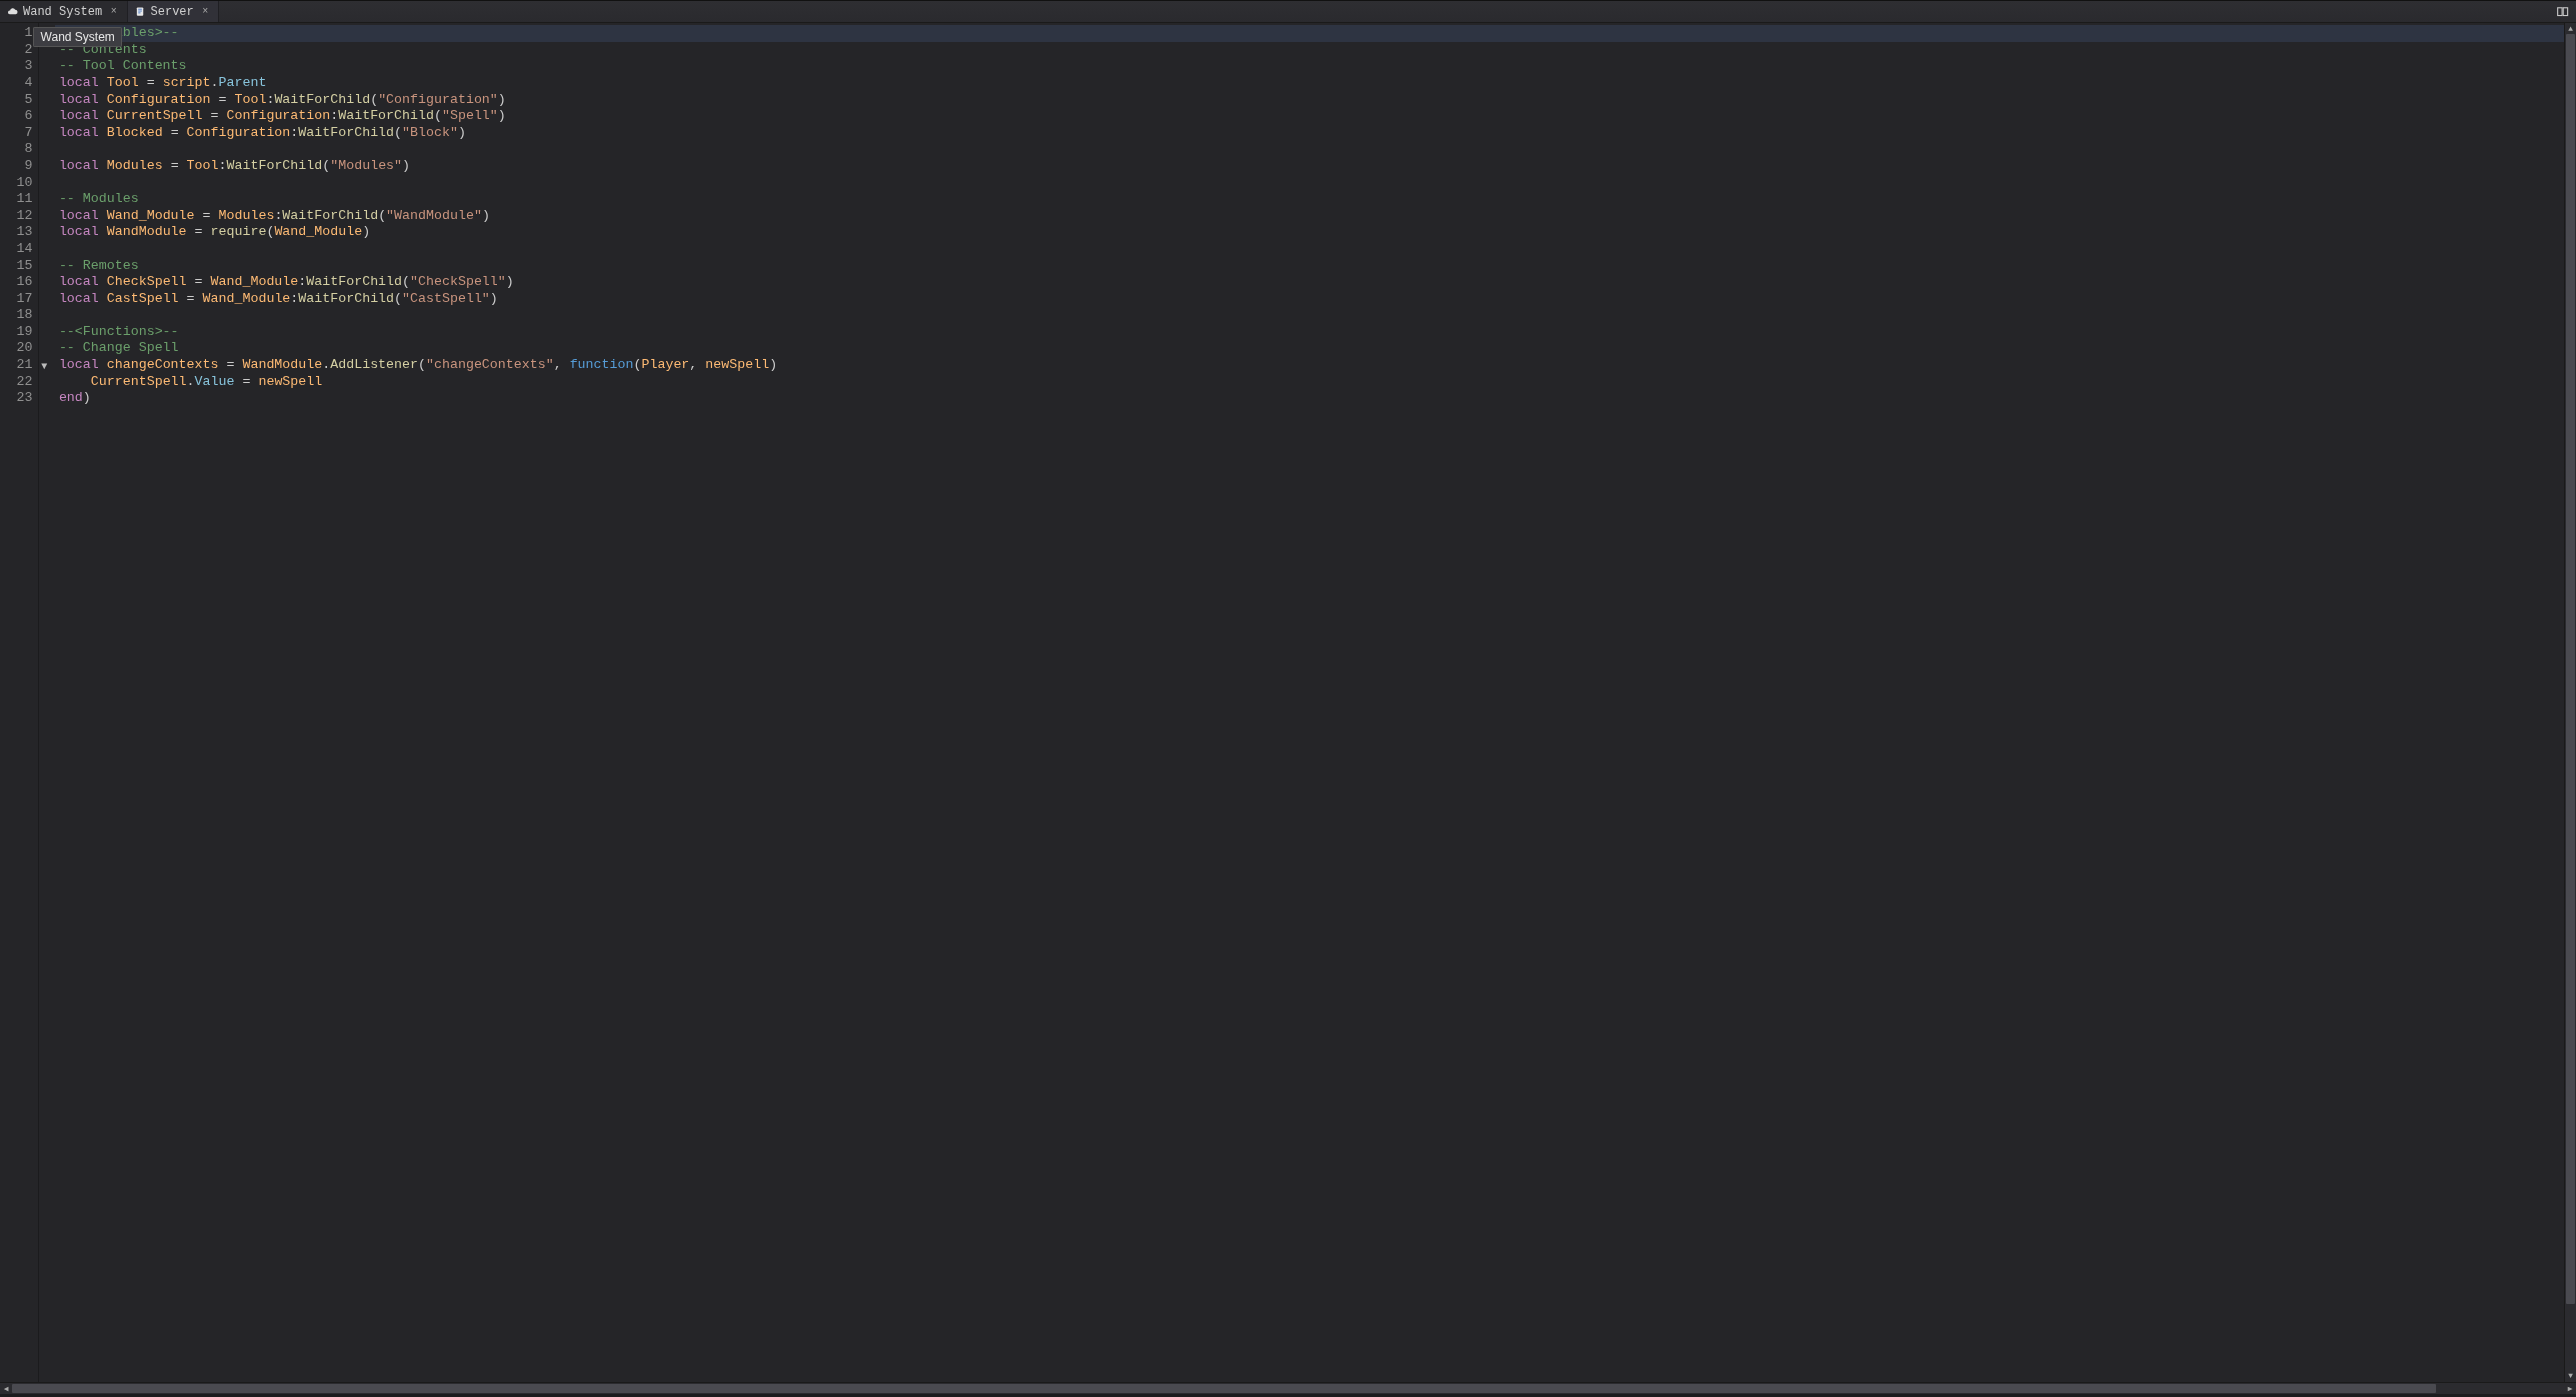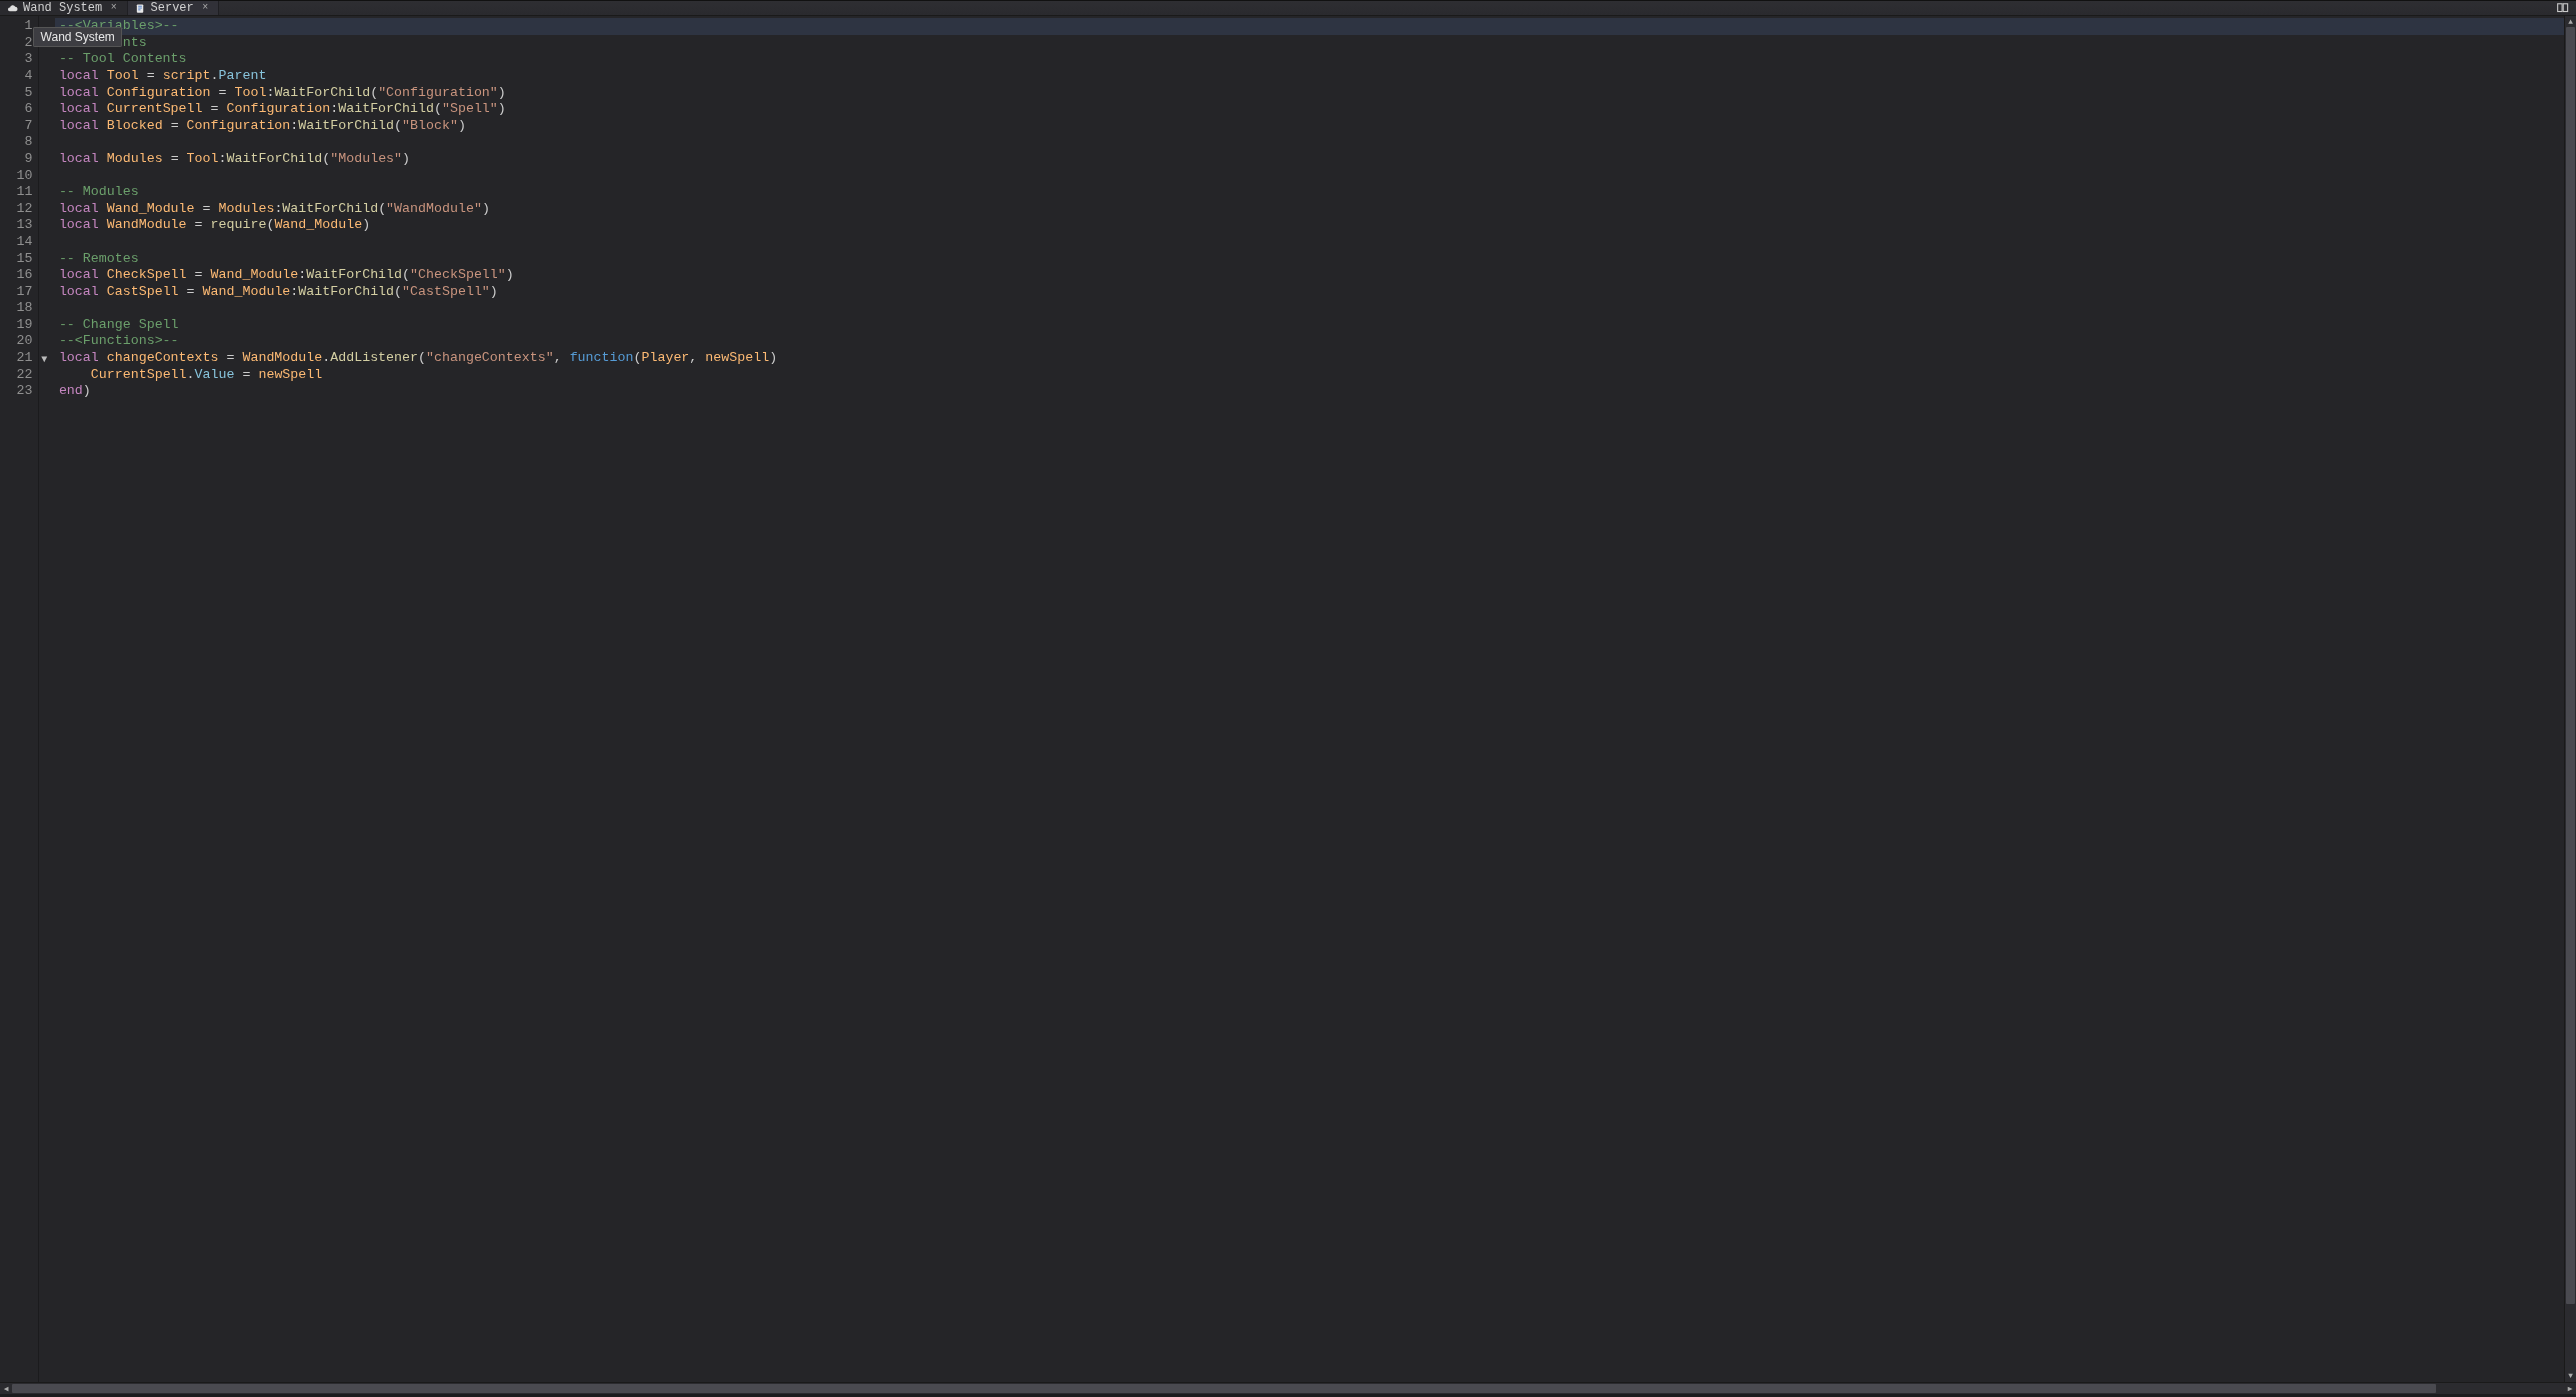--- a/index.html
+++ b/index.html
@@ -13,21 +13,21 @@
   .app {
     display: flex;
     flex-direction: column;
     width: 100%;
     height: 100%;
     background: #222226;
     border-top: 1.7px solid #111;
   }
   
   .tab-bar {
-    height: 15px;
+    height: 22px;
     background: linear-gradient(#2e2e32,#2a2a2e);
     display: flex;
     align-items: stretch;
     border-bottom: 0.6px solid #1a1a1a;
     position: relative;
   }
   .tab {
     display: flex;
     align-items: center;
     padding: 0 7.8px 0 6.6px;
@@ -228,22 +228,22 @@
         <div class="code-line"><span class="tok-keyword">local</span><span class="tok-plain"> </span><span class="tok-ident">Modules</span><span class="tok-plain"> </span><span class="tok-op">=</span><span class="tok-plain"> </span><span class="tok-ident">Tool</span><span class="tok-punct">:</span><span class="tok-method">WaitForChild</span><span class="tok-punct">(</span><span class="tok-string">"Modules"</span><span class="tok-punct">)</span></div>
         <div class="code-line"></div>
         <div class="code-line"><span class="tok-comment">-- Modules</span></div>
         <div class="code-line"><span class="tok-keyword">local</span><span class="tok-plain"> </span><span class="tok-ident">Wand_Module</span><span class="tok-plain"> </span><span class="tok-op">=</span><span class="tok-plain"> </span><span class="tok-ident">Modules</span><span class="tok-punct">:</span><span class="tok-method">WaitForChild</span><span class="tok-punct">(</span><span class="tok-string">"WandModule"</span><span class="tok-punct">)</span></div>
         <div class="code-line"><span class="tok-keyword">local</span><span class="tok-plain"> </span><span class="tok-ident">WandModule</span><span class="tok-plain"> </span><span class="tok-op">=</span><span class="tok-plain"> </span><span class="tok-builtin">require</span><span class="tok-punct">(</span><span class="tok-ident">Wand_Module</span><span class="tok-punct">)</span></div>
         <div class="code-line"></div>
         <div class="code-line"><span class="tok-comment">-- Remotes</span></div>
         <div class="code-line"><span class="tok-keyword">local</span><span class="tok-plain"> </span><span class="tok-ident">CheckSpell</span><span class="tok-plain"> </span><span class="tok-op">=</span><span class="tok-plain"> </span><span class="tok-ident">Wand_Module</span><span class="tok-punct">:</span><span class="tok-method">WaitForChild</span><span class="tok-punct">(</span><span class="tok-string">"CheckSpell"</span><span class="tok-punct">)</span></div>
         <div class="code-line"><span class="tok-keyword">local</span><span class="tok-plain"> </span><span class="tok-ident">CastSpell</span><span class="tok-plain"> </span><span class="tok-op">=</span><span class="tok-plain"> </span><span class="tok-ident">Wand_Module</span><span class="tok-punct">:</span><span class="tok-method">WaitForChild</span><span class="tok-punct">(</span><span class="tok-string">"CastSpell"</span><span class="tok-punct">)</span></div>
         <div class="code-line"></div>
+        <div class="code-line"><span class="tok-comment">--&lt;Functions&gt;--</span></div>
         <div class="code-line"><span class="tok-comment">-- Change Spell</span></div>
-        <div class="code-line"><span class="tok-comment">--&lt;Functions&gt;--</span></div>
         <div class="code-line"><span class="tok-keyword">local</span><span class="tok-plain"> </span><span class="tok-ident">changeContexts</span><span class="tok-plain"> </span><span class="tok-op">=</span><span class="tok-plain"> </span><span class="tok-ident">WandModule</span><span class="tok-punct">.</span><span class="tok-method">AddListener</span><span class="tok-punct">(</span><span class="tok-string">"changeContexts"</span><span class="tok-punct">, </span><span class="tok-func">function</span><span class="tok-punct">(</span><span class="tok-ident">Player</span><span class="tok-punct">, </span><span class="tok-ident">newSpell</span><span class="tok-punct">)</span></div>
         <div class="code-line"><span class="tok-plain">    </span><span class="tok-ident">CurrentSpell</span><span class="tok-punct">.</span><span class="tok-prop">Value</span><span class="tok-plain"> </span><span class="tok-op">=</span><span class="tok-plain"> </span><span class="tok-ident">newSpell</span></div>
         <div class="code-line"><span class="tok-keyword">end</span><span class="tok-punct">)</span></div>
       </div>
 
     <div class="vscroll">
       <div class="arrow">▲</div>
       <div class="track">
         <div class="thumb"></div>
       </div>

